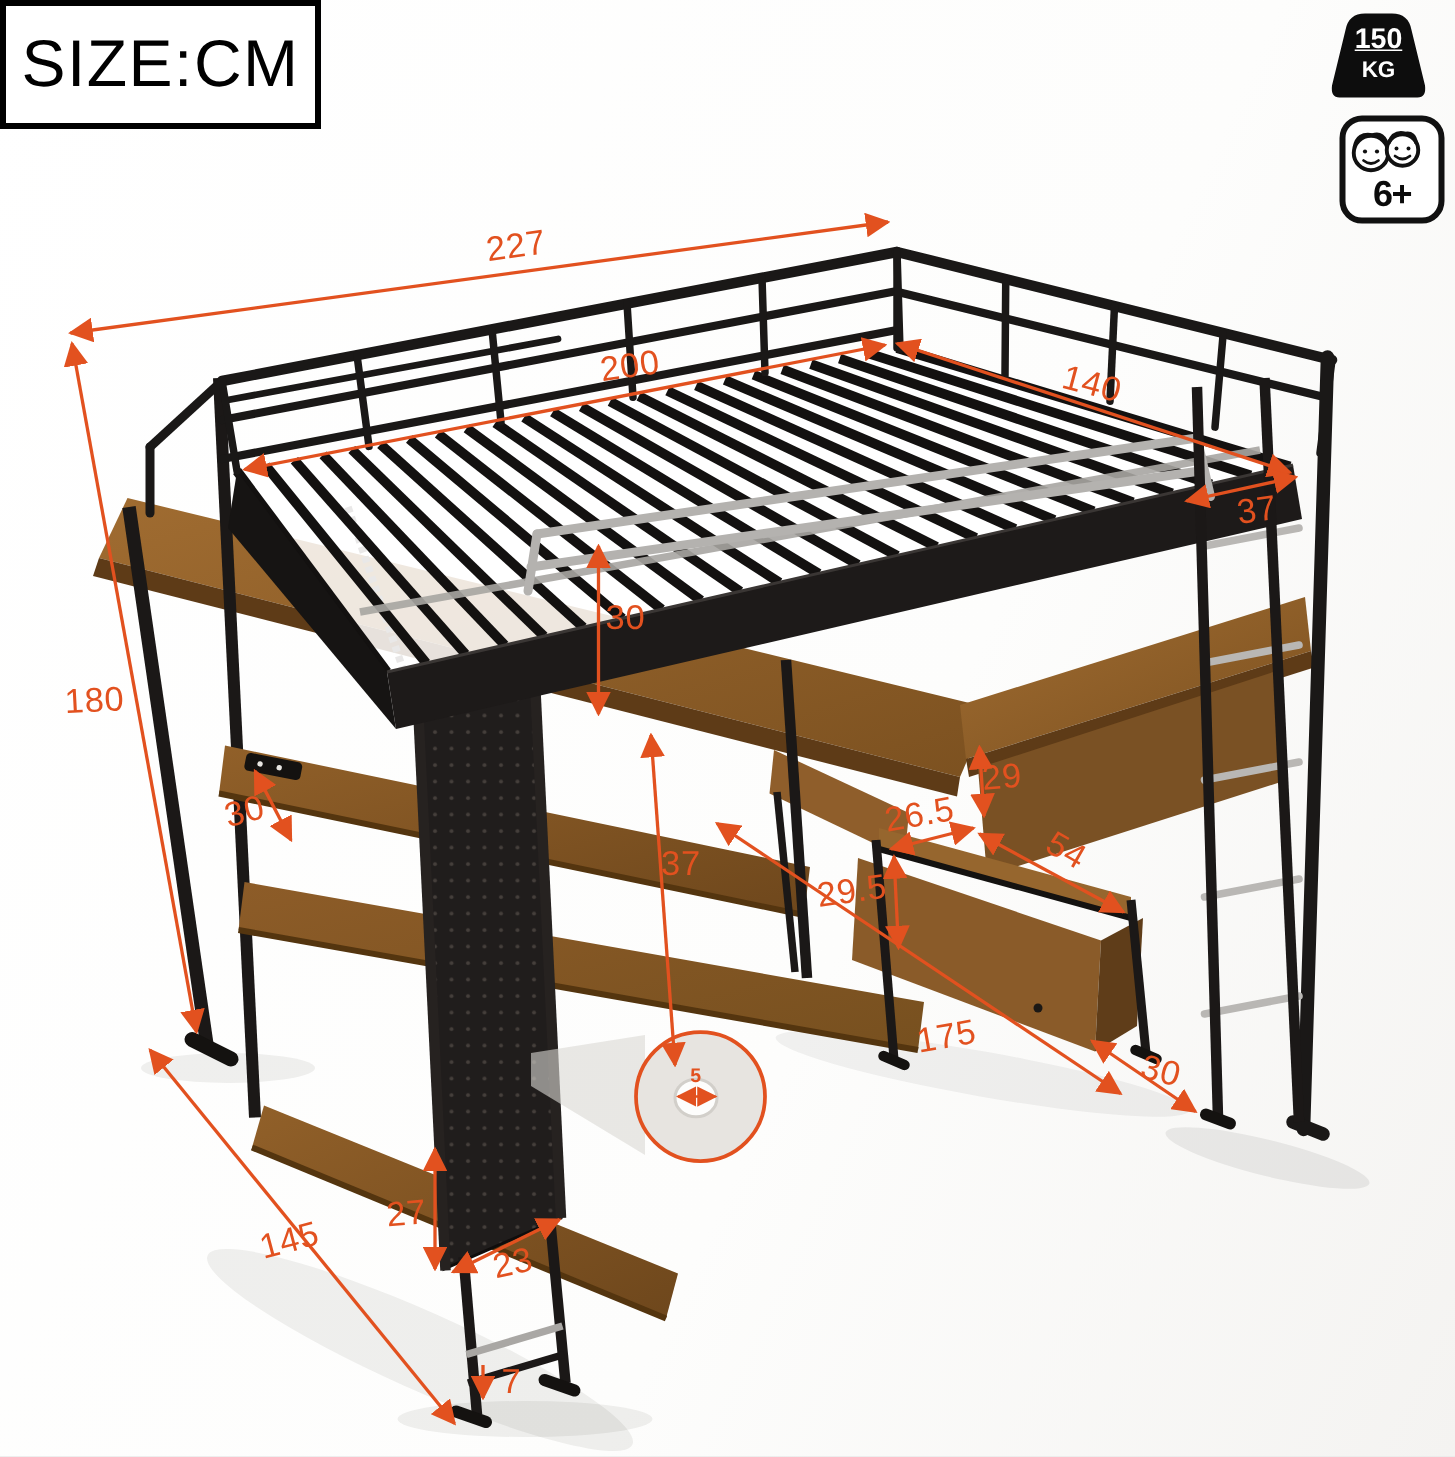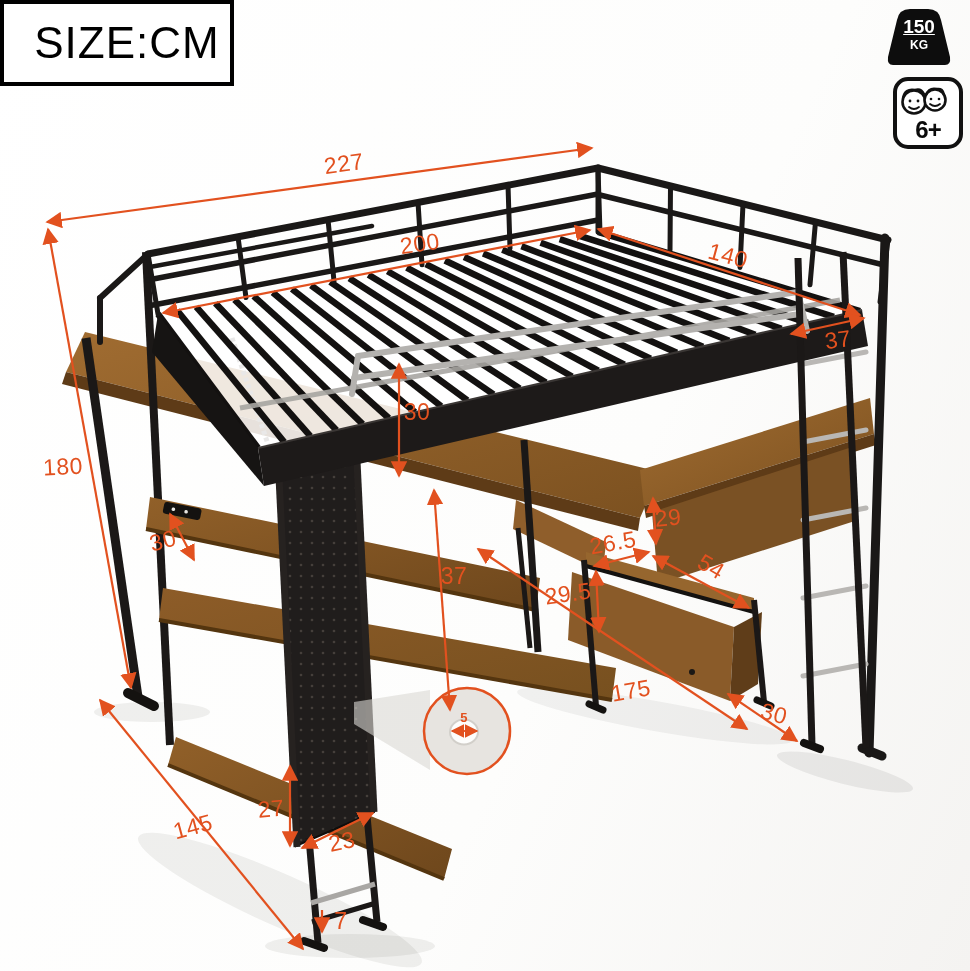--- a/index.html
+++ b/index.html
@@ -12,30 +12,30 @@
   
   .dim{
     position:absolute;color:#e2511f;font-size:23px;font-weight:400;
     white-space:nowrap;transform:translate(-50%,-50%) rotate(var(--r,0deg));
     letter-spacing:.5px;
   }
   .dim.sm{font-size:13px;font-weight:700;}
   
   .size-box{
     position:absolute;left:0;top:0;width:206px;height:78px;
-    border:4px solid #000;background:#fff;display:flex;align-items:center;justify-content:center;padding-left:20px;
+    border:4px solid #000;background:#fff;display:flex;align-items:center;justify-content:center;
   }
   .size-box span{font-size:44px;color:#000;font-weight:500;letter-spacing:1px;}
   
   .weight-badge{position:absolute;left:884px;top:7px;width:70px;height:60px;}
   .weight-badge .t1,.weight-badge .t2{
     position:absolute;left:0;width:100%;text-align:center;color:#fff;font-weight:700;line-height:1;
   }
   .weight-badge .t1{top:10px;font-size:19px;text-decoration:underline;}
-  .weight-badge .t2{top:32px;font-size:12px;}
+  .weight-badge .t2{top:32px;font-size:15px;}
   
   .age-badge{
     position:absolute;left:893px;top:77px;width:62px;height:64px;background:#fff;
     border:4px solid #111;border-radius:15px;
   }
   .age-badge .t{
     position:absolute;left:0;bottom:1px;width:100%;text-align:center;
     font-size:24px;font-weight:800;color:#0b0b0b;letter-spacing:-1px;
   }
 </style>

